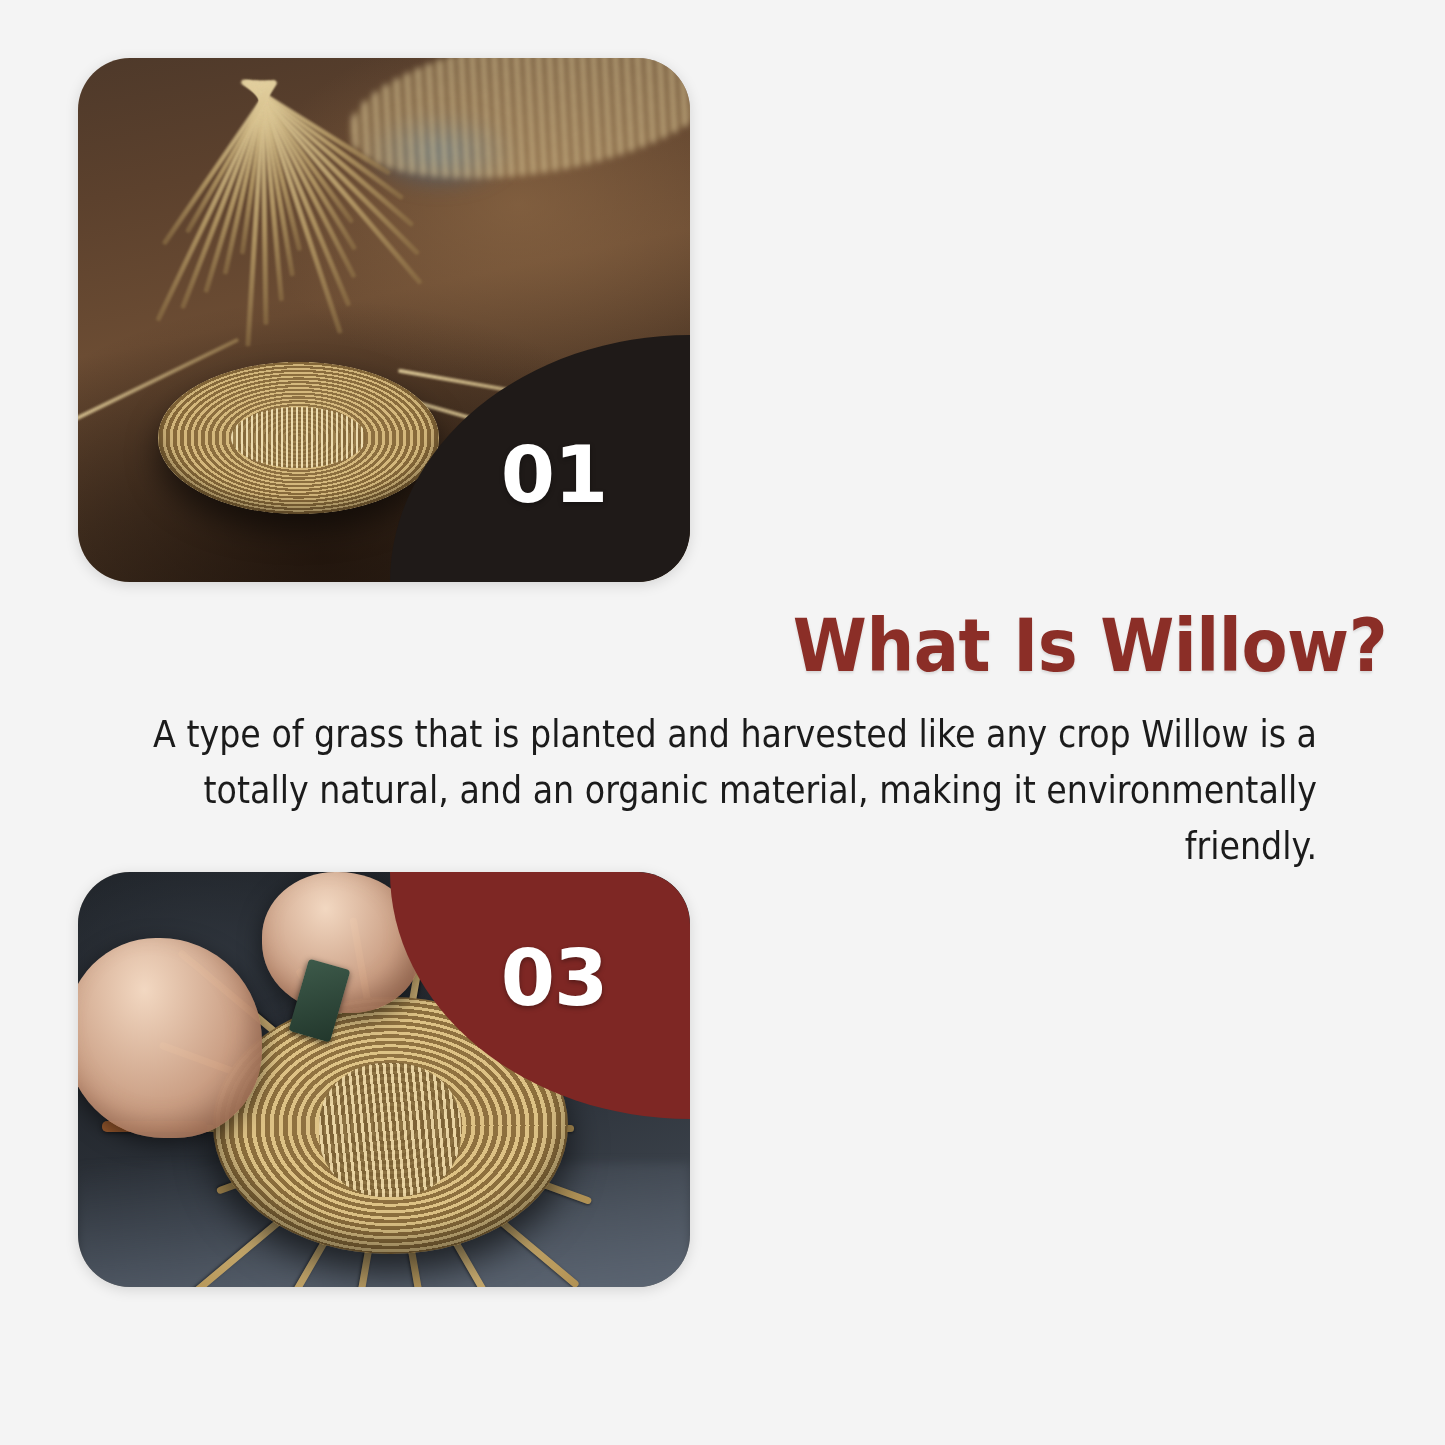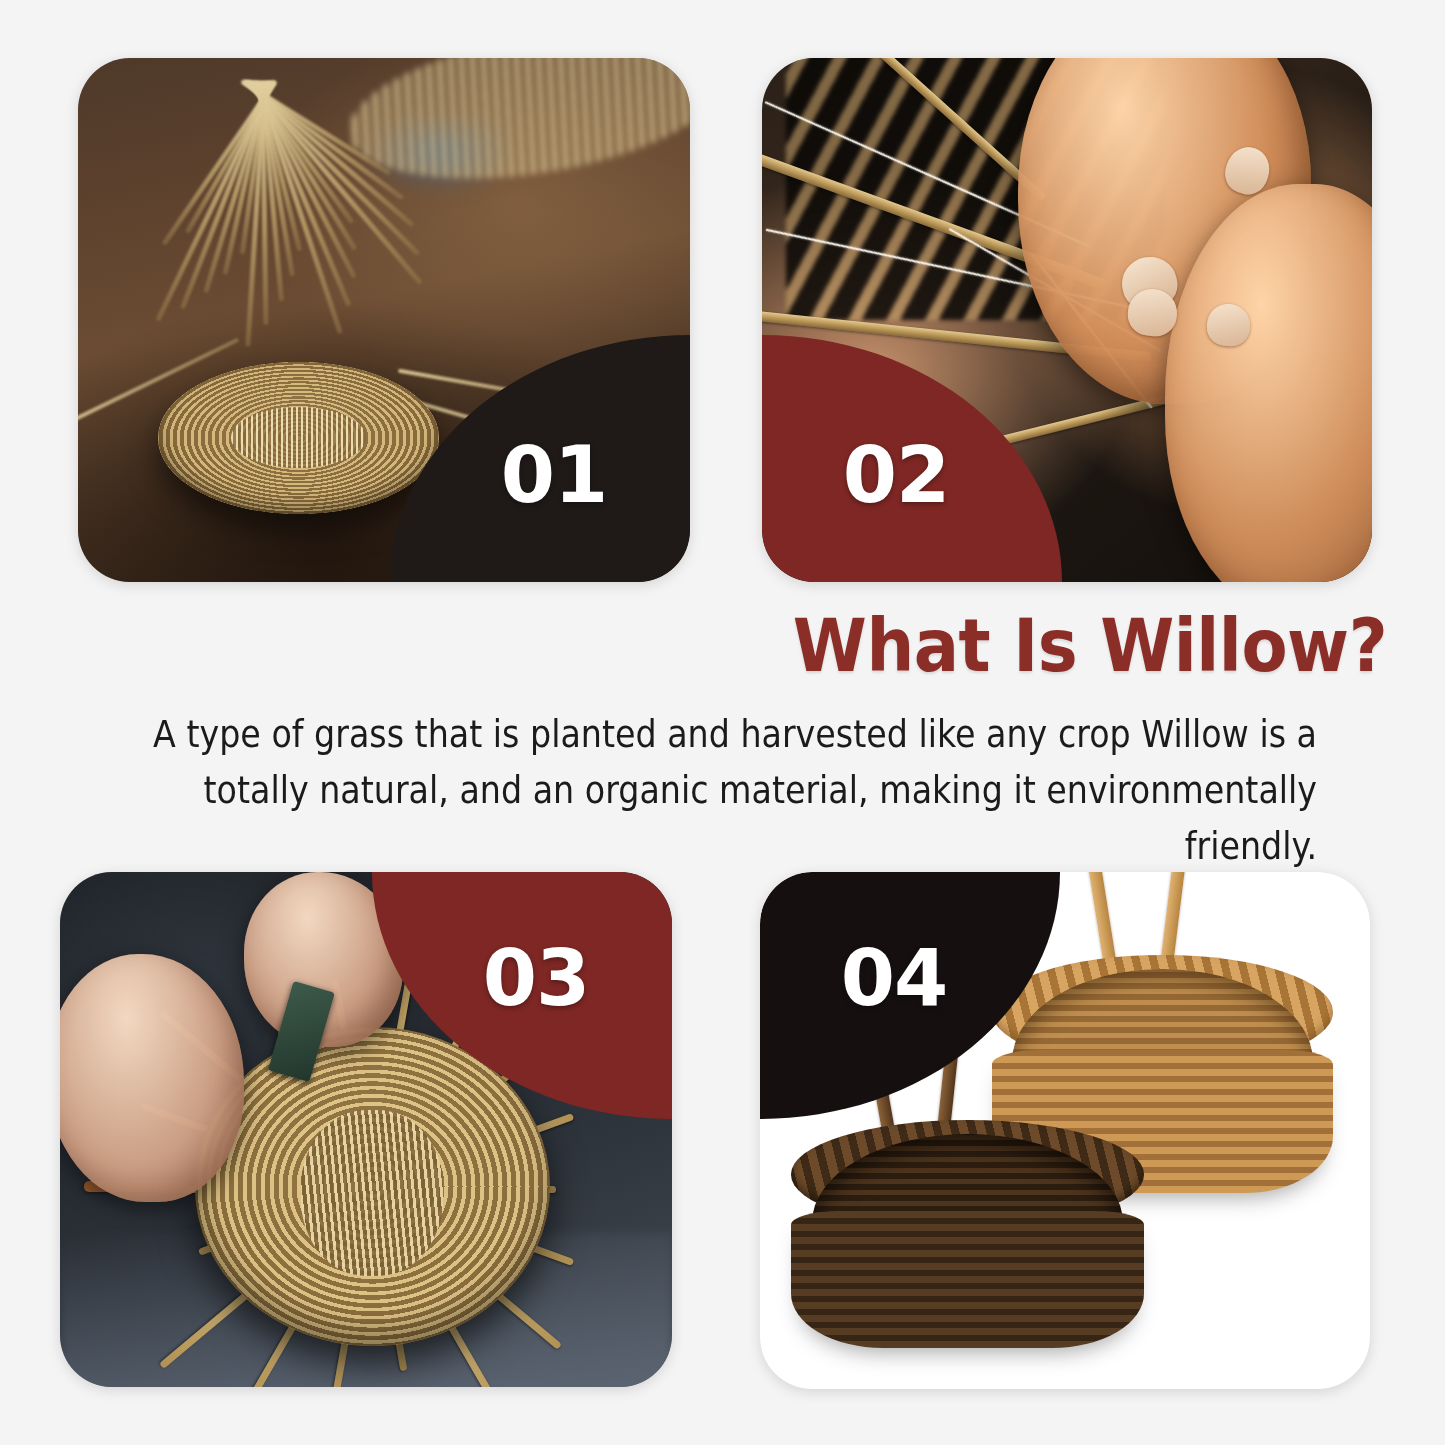--- a/index.html
+++ b/index.html
@@ -27,21 +27,21 @@
   
   .card {
     position: absolute;
     border-radius: 52px;
     overflow: hidden;
     box-shadow: 0 3px 14px rgba(0,0,0,0.13);
     background: #dcd6cc;
   }
   .card-1 { left: 78px;  top: 58px;   width: 612px; height: 524px; }
   .card-2 { left: 762px; top: 58px;   width: 610px; height: 524px; }
-  .card-3 { left: 60px;  top: 872px;  width: 612px; height: 515px; }
+  .card-3 { left: 78px;  top: 872px;  width: 612px; height: 415px; }
   .card-4 { left: 760px; top: 872px;  width: 610px; height: 517px; }
 
   .photo {
     position: absolute;
     inset: 0;
     overflow: hidden;
   }
 
   
   .p1-bg {
@@ -408,46 +408,20 @@
       <div class="p1-longrod" style="left:52%; top:64%; width:46%; transform:rotate(10deg);"></div>
       <div class="p1-longrod" style="left:50%; top:72%; width:50%; transform:rotate(16deg);"></div>
       <div class="p1-longrod" style="left:-6%; top:62%; width:34%; transform:rotate(-26deg);"></div>
       <div class="p1-base"></div>
     </div>
     <div class="badge badge-1">
       <span class="badge-num">01</span>
     </div>
   </div>
 
-  <div class="card card-2">
-    <div class="photo">
-      <div class="p2-bg"></div>
-      <div class="p2-darkstripes"></div>
-
-      <div class="p2-rod" style="left:-4%; top:30%; width:62%; height:11px; transform:rotate(20deg);"></div>
-      <div class="p2-rod" style="left:-6%; top:52%; width:70%; height:10px; transform:rotate(6deg);"></div>
-      <div class="p2-rod" style="left:10%; top:72%; width:60%; height:9px; transform:rotate(-14deg);"></div>
-      <div class="p2-rod" style="left:6%; top:8%; width:46%; height:9px; transform:rotate(42deg);"></div>
-
-      <div class="p2-thread" style="left:-2%; top:22%; width:58%; transform:rotate(24deg);"></div>
-      <div class="p2-thread" style="left:0%; top:40%; width:62%; transform:rotate(12deg);"></div>
-      <div class="p2-thread" style="left:28%; top:44%; width:40%; transform:rotate(30deg);"></div>
-      <div class="p2-thread" style="left:38%; top:52%; width:32%; transform:rotate(52deg);"></div>
-
-      <div class="p2-hand" style="left:42%; top:-12%; width:48%; height:78%;"></div>
-      <div class="p2-hand" style="left:66%; top:24%; width:44%; height:82%; border-radius:50% 44% 48% 46%;"></div>
-      <div class="p2-nail" style="left:59%; top:38%; width:9%; height:10%; transform:rotate(-12deg);"></div>
-      <div class="p2-nail" style="left:60%; top:44%; width:8%; height:9%; transform:rotate(6deg);"></div>
-      <div class="p2-nail" style="left:76%; top:17%; width:7%; height:9%; transform:rotate(18deg);"></div>
-      <div class="p2-nail" style="left:73%; top:47%; width:7%; height:8%; transform:rotate(4deg);"></div>
-    </div>
-    <div class="badge badge-2">
-      <span class="badge-num">02</span>
-    </div>
-  </div>
 
   <div class="card card-3">
     <div class="photo">
       <div class="p3-bg"></div>
       <div class="p3-jeans"></div>
       <div class="p3-spokes" id="p3spokes">
           <div class="p3-spoke" style="left: 51%; top: 61%; width: 30%; transform: rotate(0deg);"></div>
           <div class="p3-spoke" style="left: 51%; top: 61%; width: 35%; transform: rotate(20deg);"></div>
           <div class="p3-spoke" style="left: 51%; top: 61%; width: 40%; transform: rotate(40deg);"></div>
           <div class="p3-spoke" style="left: 51%; top: 61%; width: 45%; transform: rotate(60deg);"></div>
@@ -470,43 +444,19 @@
       <div class="p3-disc"></div>
       <div class="p3-hand" style="left:-2%; top:16%; width:32%; height:48%;"></div>
       <div class="p3-hand" style="left:30%; top:0%; width:26%; height:34%;"></div>
       <div class="p3-tool" style="left:36%; top:22%; width:7%; height:18%; transform:rotate(16deg);"></div>
     </div>
     <div class="badge badge-3">
       <span class="badge-num">03</span>
     </div>
   </div>
 
-  <div class="card card-4">
-    <div class="photo">
-      <div class="p4-bg"></div>
-
-      <div class="basket light" style="left:38%; top:16%; width:56%; height:46%;">
-        <div class="basket-handle" style="left:37%; top:-40%; height:82%; transform:rotate(-9deg);"></div>
-        <div class="basket-handle" style="left:46%; top:-40%; height:82%; transform:rotate(7deg);"></div>
-        <div class="basket-rim"></div>
-        <div class="basket-inner"></div>
-        <div class="basket-body"></div>
-      </div>
-
-      <div class="basket dark" style="left:5%; top:48%; width:58%; height:44%;">
-        <div class="basket-handle" style="left:30%; top:-42%; height:84%; transform:rotate(-10deg);"></div>
-        <div class="basket-handle" style="left:39%; top:-42%; height:84%; transform:rotate(6deg);"></div>
-        <div class="basket-rim"></div>
-        <div class="basket-inner"></div>
-        <div class="basket-body"></div>
-      </div>
-    </div>
-    <div class="badge badge-4">
-      <span class="badge-num">04</span>
-    </div>
-  </div>
 
   <div class="textblock">
     <h1 class="heading">What Is Willow?</h1>
     <p class="body-copy">A type of grass that is planted and harvested like any crop Willow is a totally natural, and an organic material, making it environmentally friendly.</p>
   </div>
 
 </div>
 
 </body></html>

